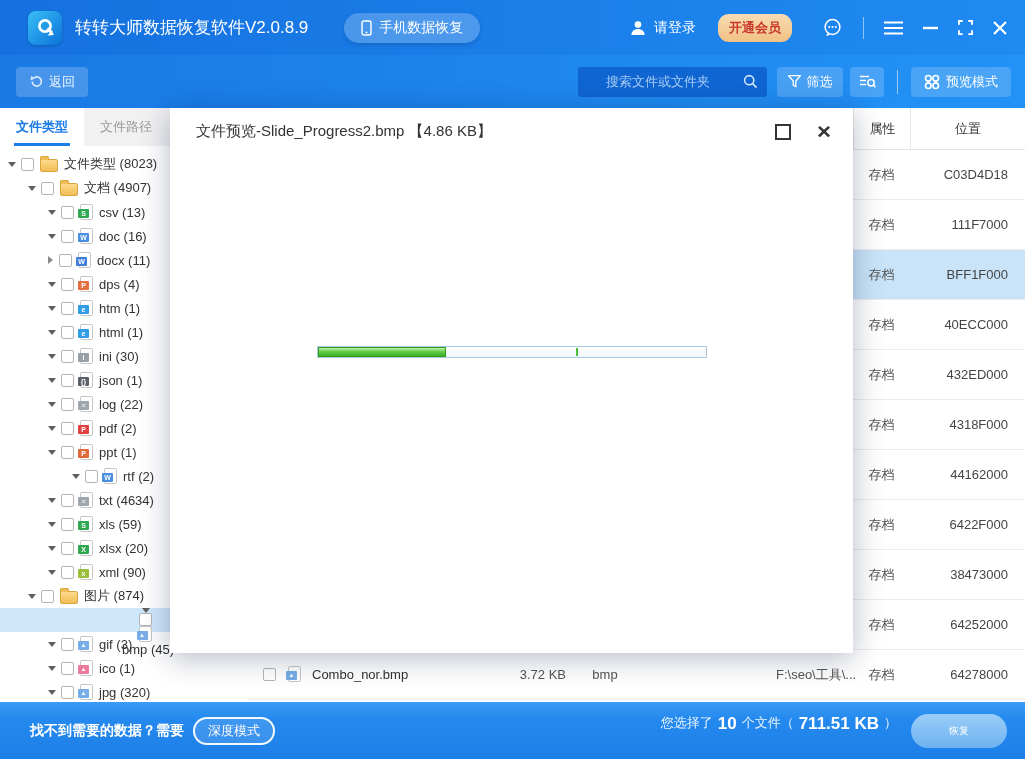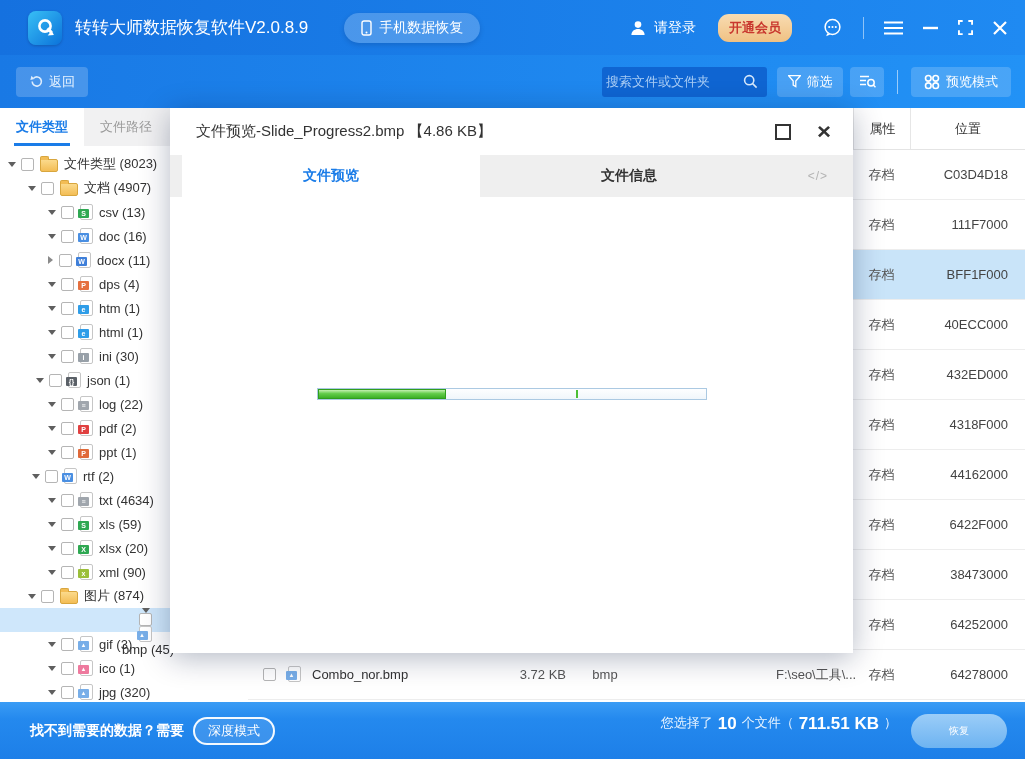--- a/index.html
+++ b/index.html
@@ -23,21 +23,21 @@
   .ticon{display:flex;align-items:center;justify-content:center;margin:0 10px;}
   .divider-v{width:1px;height:22px;background:rgba(255,255,255,.5);margin:0 10px;}
   .x-close{margin-right:2px;}
 
   
   .toolbar{position:absolute;left:0;top:55px;width:1025px;height:53px;
     background:linear-gradient(90deg,#1979e5,#2292f6);display:flex;align-items:center;}
   .back-btn{margin-left:16px;width:72px;height:30px;border-radius:4px;background:rgba(255,255,255,.20);
     color:#e9f4ff;font-size:13px;display:flex;align-items:center;justify-content:center;gap:6px;}
   .search-box{margin-left:auto;width:154px;height:30px;background:#0f65d2;border-radius:3px;
-    display:flex;align-items:center;padding:0 9px 0 2px;}
+    display:flex;align-items:center;padding:0 9px 0 26px;}
   .search-box input{flex:1;min-width:0;background:transparent;border:none;outline:none;color:#fff;font-size:13px;}
   .search-box input::placeholder{color:#a9cdf5;}
   .tbtn{height:30px;border-radius:4px;background:rgba(255,255,255,.18);color:#fff;font-size:13px;
     display:flex;align-items:center;justify-content:center;gap:6px;}
   .filter-btn{width:66px;margin-left:10px;}
   .adv-btn{width:34px;margin-left:7px;}
   .tool-div{width:1px;height:24px;background:rgba(255,255,255,.55);margin:0 13px;}
   .pmode-btn{padding:0 13px;margin-right:14px;}
 
   
@@ -304,21 +304,21 @@
         <span>html (1)</span>
       </div>
       <div class="tree-row" style="padding-left: 48px;">
         <span class="arr arr-d"></span>
         <span class="cb"></span>
         <span class="ficon">
           <span class="fbadge" style="background: rgb(152, 160, 168);">i</span>
         </span>
         <span>ini (30)</span>
       </div>
-      <div class="tree-row" style="padding-left: 36px;">
+      <div class="tree-row" style="padding-left: 48px;">
         <span class="arr arr-d"></span>
         <span class="cb"></span>
         <span class="ficon">
           <span class="fbadge" style="background: rgb(90, 96, 103);">{}</span>
         </span>
         <span>json (1)</span>
       </div>
       <div class="tree-row" style="padding-left: 48px;">
         <span class="arr arr-d"></span>
         <span class="cb"></span>
@@ -336,21 +336,21 @@
         <span>pdf (2)</span>
       </div>
       <div class="tree-row" style="padding-left: 48px;">
         <span class="arr arr-d"></span>
         <span class="cb"></span>
         <span class="ficon">
           <span class="fbadge" style="background: rgb(224, 106, 58);">P</span>
         </span>
         <span>ppt (1)</span>
       </div>
-      <div class="tree-row" style="padding-left: 32px;">
+      <div class="tree-row" style="padding-left: 72px;">
         <span class="arr arr-d"></span>
         <span class="cb"></span>
         <span class="ficon">
           <span class="fbadge" style="background: rgb(74, 143, 226);">W</span>
         </span>
         <span>rtf (2)</span>
       </div>
       <div class="tree-row" style="padding-left: 48px;">
         <span class="arr arr-d"></span>
         <span class="cb"></span>
@@ -485,25 +485,20 @@
     </div>
 </div>
 
 <div class="modal">
   <div class="m-header">
     <div class="m-title">文件预览-Slide_Progress2.bmp 【4.86 KB】</div>
     <div class="m-btns">
       <div class="m-max"></div>
       <div class="m-close">×</div>
     </div>
-  </div>
-  <div class="m-tabs">
-    <div class="m-tab active">文件预览</div>
-    <div class="m-tab">文件信息</div>
-    <div class="m-code">&lt;/&gt;</div>
   </div>
   <div class="m-body">
     <div class="pbar">
       <div class="pfill" style="width: 33%;"></div>
       <div class="ptick" style="left: 66.5%; background: rgb(76, 191, 53);"></div>
     </div>
   </div>
 </div>
 
 <div class="statusbar">

